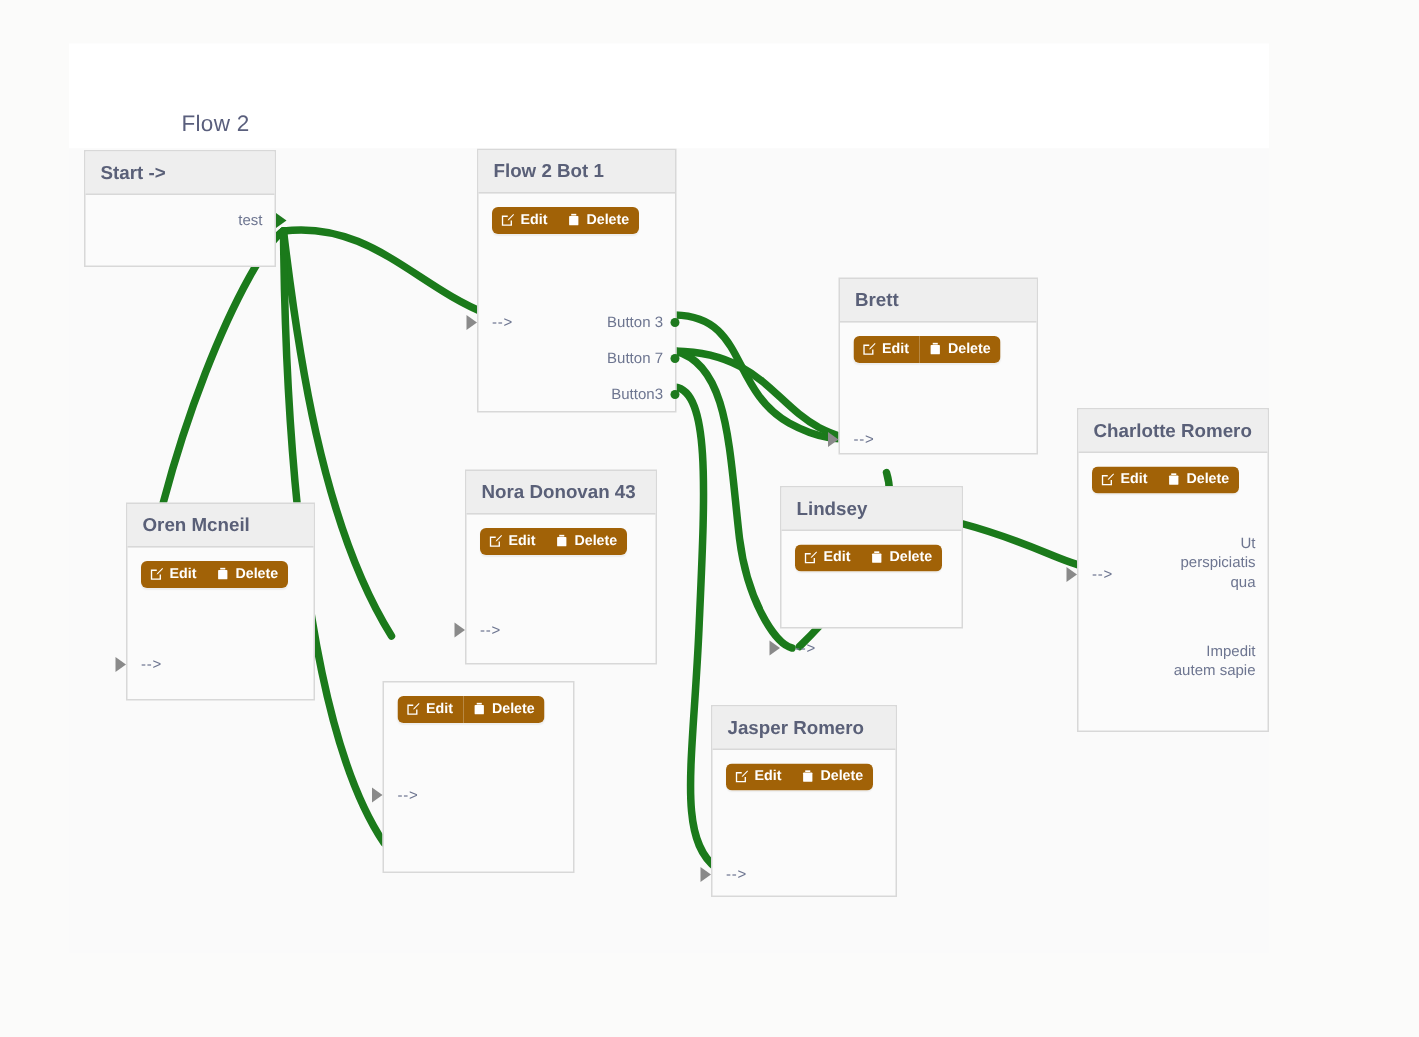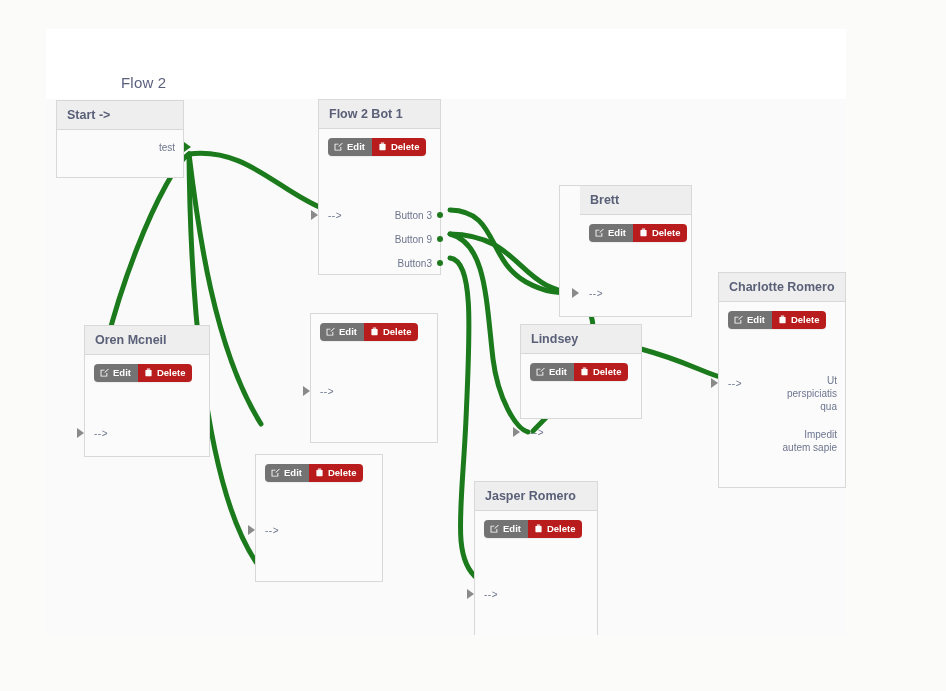--- a/index.html
+++ b/index.html
@@ -54,22 +54,22 @@
     display:flex;border-radius:4px;overflow:hidden;
     box-shadow:0 1px 1px rgba(0,0,0,.06);
   }
   .btn{
     display:flex;align-items:center;gap:4px;
     font-size:9.5px;font-weight:bold;color:#ffffff;
     padding:4px 7px 4px 6px;
     border:0;cursor:pointer;line-height:1;
     font-family:inherit;
   }
-  .btn-edit{background:#737373;}
-  .btn-delete{background:#b91c1c;}
+  .btn-edit{background:#a16207;}
+  .btn-delete{background:#a16207;}
   .btn svg{display:block;}
 
   
   .port-in{
     position:absolute;
     font-size:10px;color:#6d7590;
     white-space:nowrap;
     letter-spacing:.5px;
   }
   .port-out{
@@ -130,21 +130,21 @@
     </svg>
 
     <div class="node" id="node-start" style="left:10px;top:1px;width:128px;height:78px;">
       <div class="node-header">Start -&gt;</div>
       <div class="node-body">
         <div class="port-out" style="top:12px;">test</div>
         <div class="port-dot green" style="right:-8px;top:12px;"></div>
       </div>
     </div>
 
-    <div class="node" id="node-flow-2-bot-1" style="left:272px;top:0px;width:123px;height:176px;">
+    <div class="node" id="node-flow-2-bot-1" style="left:272px;top:0px;width:133px;height:176px;">
       <div class="node-header">Flow 2 Bot 1</div>
       <div class="node-body">
         <div class="btn-group">
           <button class="btn btn-edit">
             <span>
               <svg width="9" height="9" viewBox="0 0 16 16">
                 <path fill="#ffffff" d="M1 3h7v1.6H2.6v9H11.4V9H13v6H1z"></path>
                 <path fill="#ffffff" d="M14.6 1.2l.9.9-6.1 6.1-1.5.6.6-1.5z"></path>
               </svg>
             </span>
@@ -159,29 +159,29 @@
             </span>
             <span>Delete</span>
           </button>
         </div>
         <div class="port-in" style="left:9px;top:81px;">--&gt;</div>
         <div class="port-dot" style="left:-8px;top:81px;"></div>
 
         <div class="port-out" style="top:81px;">Button 3</div>
         <div class="port-nub" style="right:-3px;top:83px;"></div>
 
-        <div class="port-out" style="top:105px;">Button 9</div>
+        <div class="port-out" style="top:105px;">Button 7</div>
         <div class="port-nub" style="right:-3px;top:107px;"></div>
 
         <div class="port-out" style="top:129px;">Button3</div>
         <div class="port-nub" style="right:-3px;top:131px;"></div>
       </div>
     </div>
 
-    <div class="node" id="node-brett" style="left:513px;top:86px;width:133px;height:132px;padding-left:20px;">
+    <div class="node" id="node-brett" style="left:513px;top:86px;width:133px;height:118px;">
       <div class="node-header">Brett</div>
       <div class="node-body">
         <div class="btn-group">
           <button class="btn btn-edit">
             <span>
               <svg width="9" height="9" viewBox="0 0 16 16">
                 <path fill="#ffffff" d="M1 3h7v1.6H2.6v9H11.4V9H13v6H1z"></path>
                 <path fill="#ffffff" d="M14.6 1.2l.9.9-6.1 6.1-1.5.6.6-1.5z"></path>
               </svg>
             </span>
@@ -221,28 +221,28 @@
                 <rect x="2.5" y="3.5" width="11" height="11" rx="1" fill="#ffffff"></rect>
                 <rect x="5" y="1" width="6" height="2" fill="#ffffff"></rect>
               </svg>
             </span>
             <span>Delete</span>
           </button>
         </div>
         <div class="port-in" style="left:9px;top:76px;">--&gt;</div>
         <div class="port-dot" style="left:-8px;top:76px;"></div>
 
-        <div class="port-out wrap" style="top:72px;">Ut perspiciatis qua</div>
+        <div class="port-out wrap" style="top:54px;">Ut perspiciatis qua</div>
 
         <div class="port-out wrap" style="top:126px;">Impedit autem sapie</div>
 
       </div>
     </div>
 
-    <div class="node" id="node-oren-mcneil" style="left:38px;top:226px;width:126px;height:132px;">
+    <div class="node" id="node-oren-mcneil" style="left:38px;top:236px;width:126px;height:132px;">
       <div class="node-header">Oren Mcneil</div>
       <div class="node-body">
         <div class="btn-group">
           <button class="btn btn-edit">
             <span>
               <svg width="9" height="9" viewBox="0 0 16 16">
                 <path fill="#ffffff" d="M1 3h7v1.6H2.6v9H11.4V9H13v6H1z"></path>
                 <path fill="#ffffff" d="M14.6 1.2l.9.9-6.1 6.1-1.5.6.6-1.5z"></path>
               </svg>
             </span>
@@ -257,20 +257,21 @@
             </span>
             <span>Delete</span>
           </button>
         </div>
         <div class="port-in" style="left:9px;top:73px;">--&gt;</div>
         <div class="port-dot" style="left:-8px;top:73px;"></div>
       </div>
     </div>
 
     <div class="node" id="node-nora-donovan-43" style="left:264px;top:214px;width:128px;height:130px;">
+      <div class="node-header">Nora Donovan 43</div>
       <div class="node-body">
         <div class="btn-group">
           <button class="btn btn-edit">
             <span>
               <svg width="9" height="9" viewBox="0 0 16 16">
                 <path fill="#ffffff" d="M1 3h7v1.6H2.6v9H11.4V9H13v6H1z"></path>
                 <path fill="#ffffff" d="M14.6 1.2l.9.9-6.1 6.1-1.5.6.6-1.5z"></path>
               </svg>
             </span>
             <span>Edit</span>
@@ -338,21 +339,21 @@
               </svg>
             </span>
             <span>Delete</span>
           </button>
         </div>
         <div class="port-in" style="left:9px;top:70px;">--&gt;</div>
         <div class="port-dot" style="left:-8px;top:70px;"></div>
       </div>
     </div>
 
-    <div class="node" id="node-jasper-romero" style="left:428px;top:382px;width:124px;height:165px;">
+    <div class="node" id="node-jasper-romero" style="left:428px;top:371px;width:124px;height:128px;">
       <div class="node-header">Jasper Romero</div>
       <div class="node-body">
         <div class="btn-group">
           <button class="btn btn-edit">
             <span>
               <svg width="9" height="9" viewBox="0 0 16 16">
                 <path fill="#ffffff" d="M1 3h7v1.6H2.6v9H11.4V9H13v6H1z"></path>
                 <path fill="#ffffff" d="M14.6 1.2l.9.9-6.1 6.1-1.5.6.6-1.5z"></path>
               </svg>
             </span>

